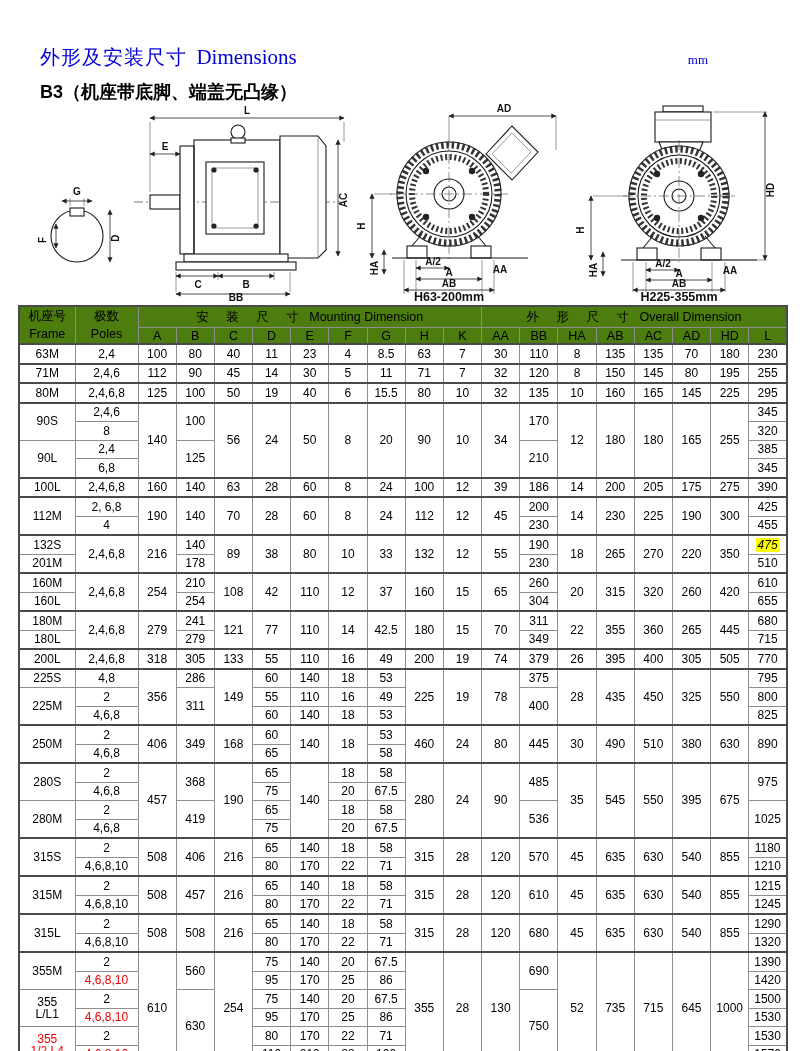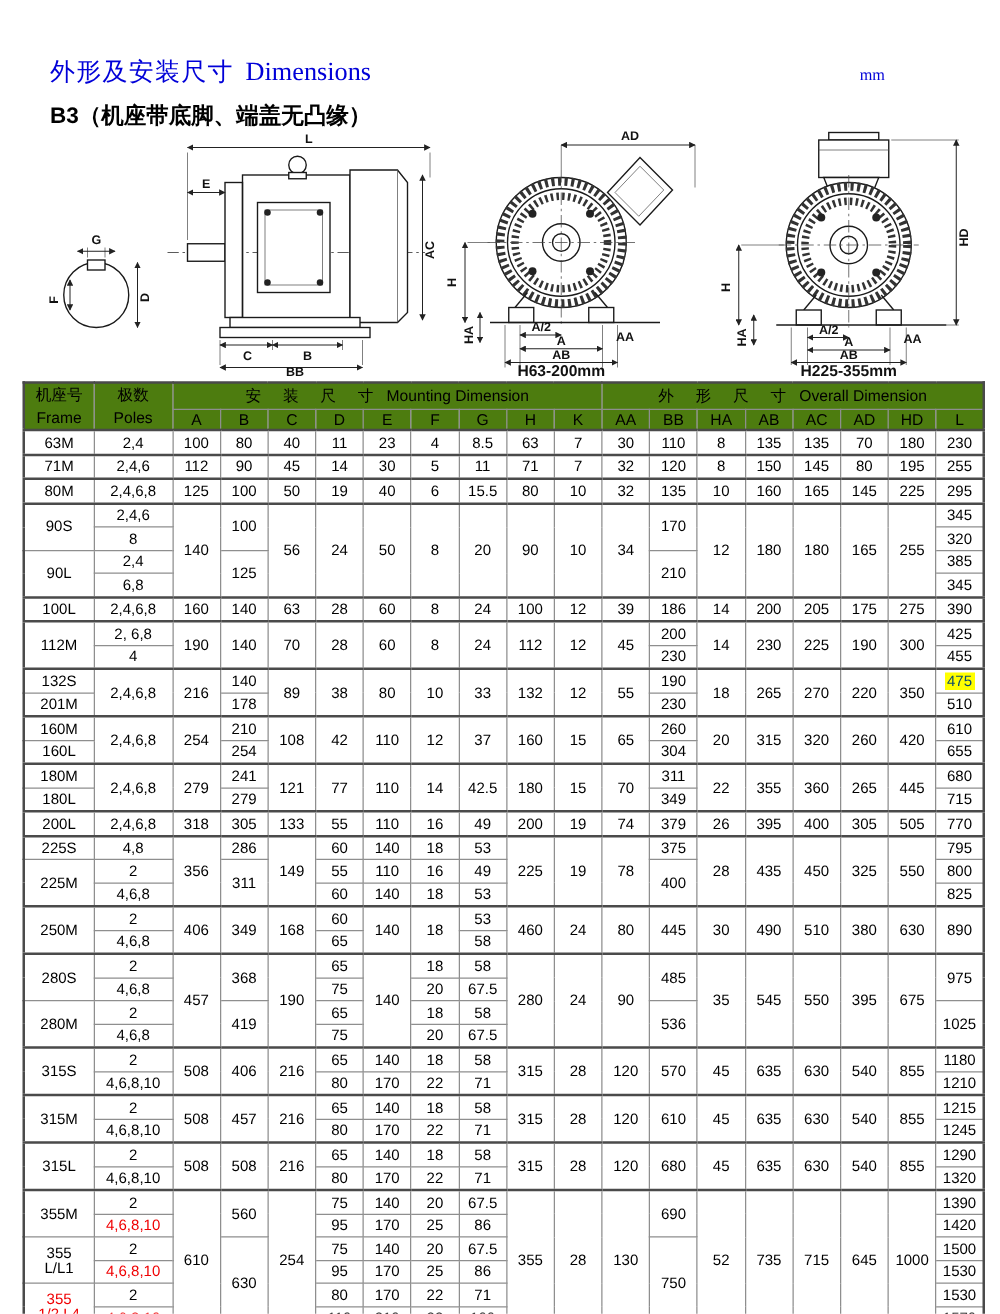--- a/index.html
+++ b/index.html
@@ -21,21 +21,21 @@
   .dln{stroke:#222;stroke-width:0.8;fill:none;}
   table{border-collapse:collapse;table-layout:fixed;width:770px;margin:3px 0 0 18px;text-align:center;border:2px solid #4a4a4a;}
   th,td{border:1px solid #8e8e8e;padding:0;}
   thead th{background:#4d7c0f;font-size:12.5px;font-weight:normal;}
   thead .top th{height:20px;}
   thead div{line-height:1.45;}
   .zh-wide{letter-spacing:7px;}
   tbody td{height:17.5px;font-size:12px;line-height:1.05;white-space:pre-line;}
   tr.grp td{border-top:2px solid #4a4a4a;}
   td.red{color:#f00002;}
-  .hl{background:#ffff00;color:#0c4a6e;padding:0 2px;}
+  .hl{background:#ffff00;color:#000000;padding:0 2px;font-style:italic;}
 </style>
 </head>
 <body>
 
 <div class="page">
 
   <div class="title-row">
     <div>
       <span class="title-zh">外形及安装尺寸</span>
       <span class="title-en">Dimensions</span>

